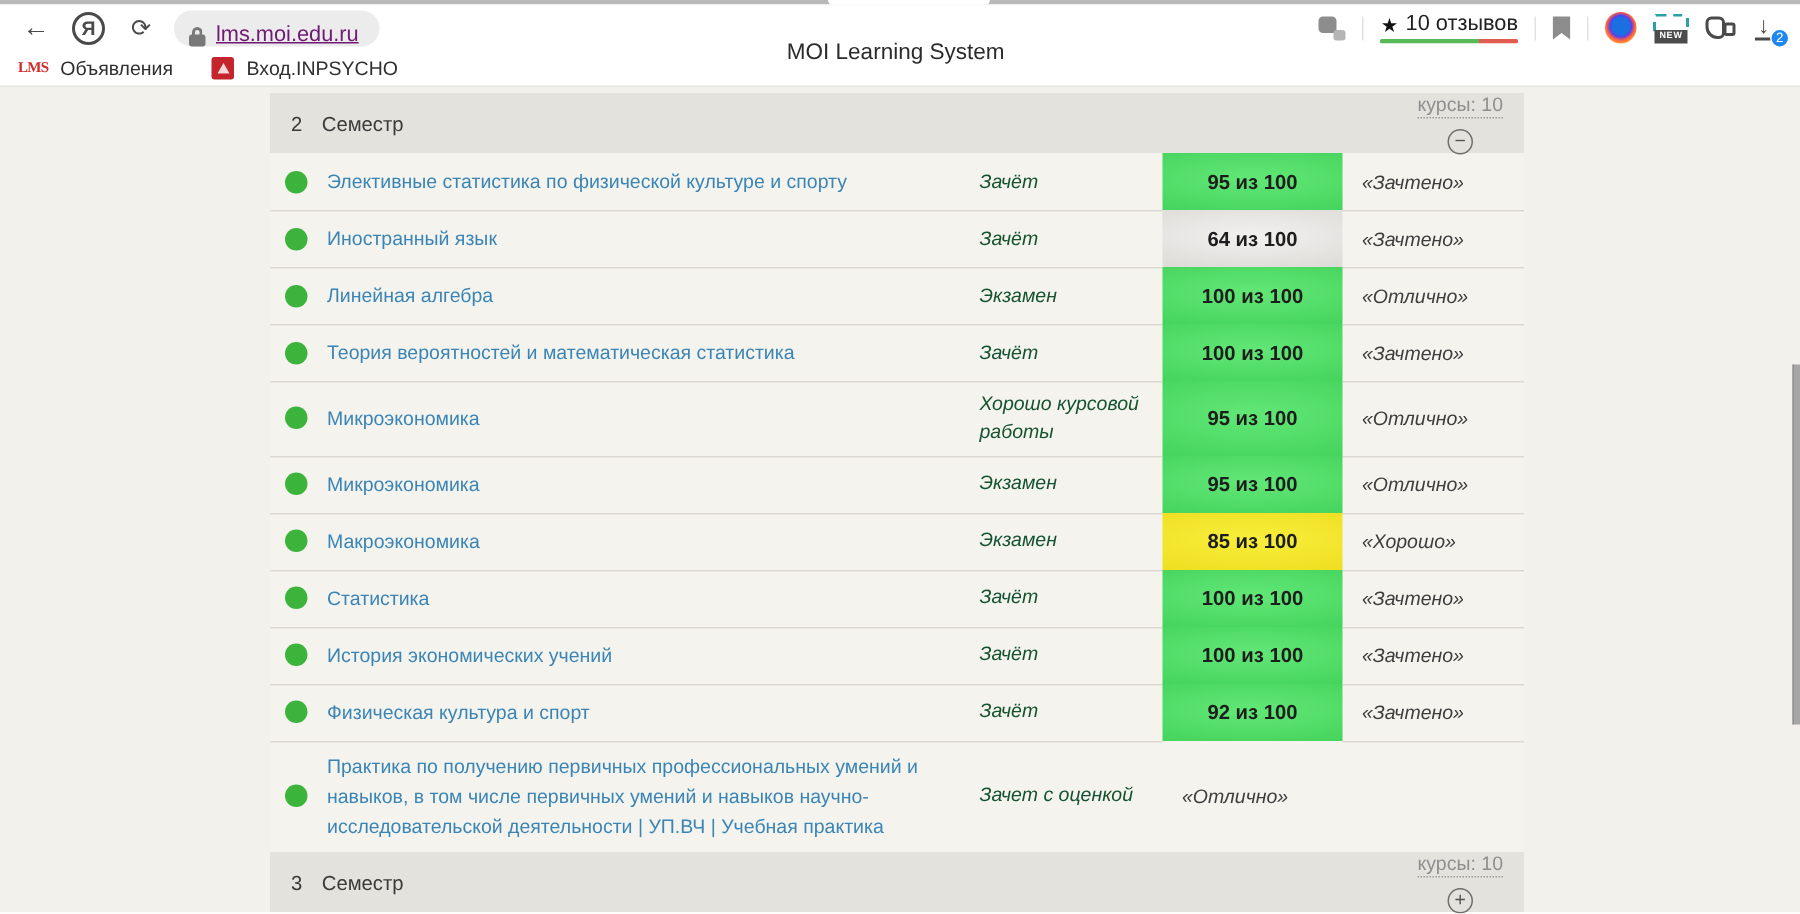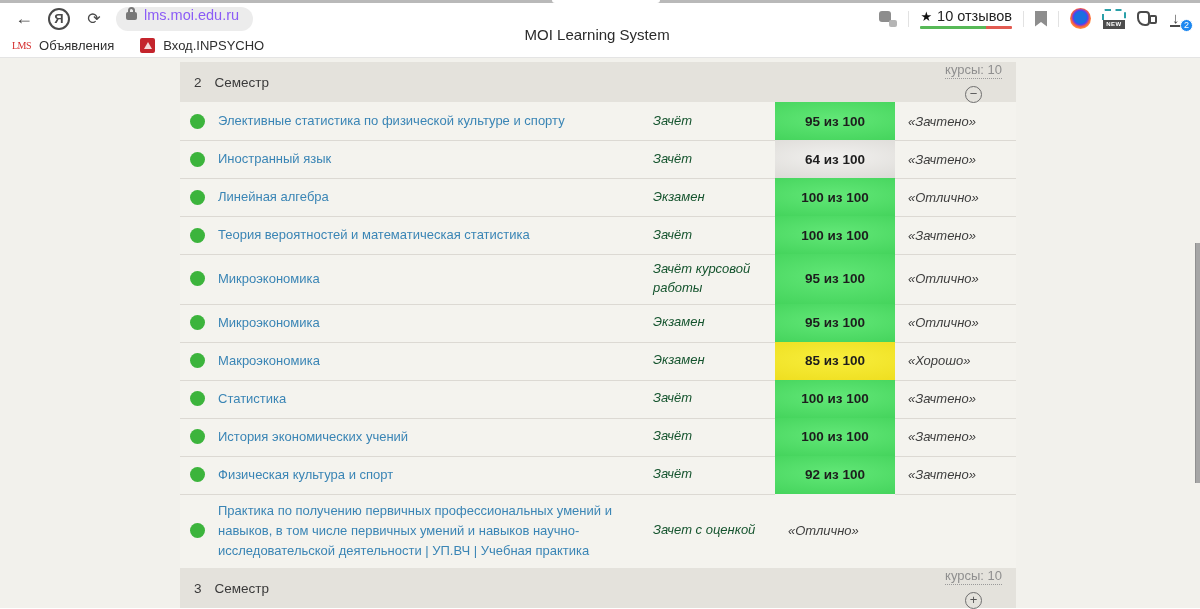--- a/index.html
+++ b/index.html
@@ -9,22 +9,22 @@
   
   .tabstrip { position:relative; height:3px; background:#b9b9b9; }
   .tabstrip .tab-gap { position:absolute; left:552px; width:108px; top:0; height:3px; background:#fff; border-radius:0 0 4px 4px; }
 
   .toolbar { position:relative; height:31px; background:#fff; display:flex; align-items:center; padding:0 10px; }
   .nav-btn { width:28px; height:26px; display:flex; align-items:center; justify-content:center;
              color:#4a4a4a; font-size:18px; cursor:pointer; border-radius:4px; }
   .yandex-logo { width:22px; height:22px; border:2px solid #4a4a4a; border-radius:50%;
                  display:flex; align-items:center; justify-content:center;
                  font-weight:bold; font-size:13px; color:#4a4a4a; margin:0 10px; }
-  .addr-pill { display:flex; align-items:flex-start; gap:7px; background:#ececec; border-radius:14px;
-               height:24px; padding:0 14px 0 10px; margin-left:8px; color:#8b5cf6; font-size:14.5px; }
+  .addr-pill { display:flex; align-items:flex-end; gap:7px; background:#ececec; border-radius:14px;
+               height:24px; padding:0 14px 0 10px; margin-left:8px; color:#701a75; font-size:14.5px;text-decoration:underline; }
   .lock-icon { width:11px; height:13px; position:relative; display:inline-block; }
   .lock-icon .body { position:absolute; bottom:0; left:0; width:11px; height:8px; background:#787878; border-radius:2px; }
   .lock-icon .shackle { position:absolute; top:0; left:2px; width:7px; height:7px;
                         border:2px solid #787878; border-bottom:none; border-radius:4px 4px 0 0; }
   .page-title { position:absolute; left:50%; transform:translateX(-52%); top:16px; height:31px;
                 display:flex; align-items:center; font-size:15px; color:#2b2b2b; white-space:nowrap; }
 
   .toolbar-right { margin-left:auto; display:flex; align-items:center; gap:11px; }
   .vsep { width:1px; height:16px; background:#e2e2e2; }
 
@@ -56,21 +56,21 @@
 
   .dl-wrap { position:relative; width:22px; height:20px; }
   .dl-arrow { position:absolute; left:4px; top:0; font-size:15px; color:#4a4a4a; font-weight:bold; }
   .dl-base { position:absolute; left:2px; bottom:2px; width:14px; height:2px; background:#4a4a4a; }
   .dl-badge { position:absolute; right:-3px; bottom:-3px; width:13px; height:13px; border-radius:50%;
               background:#1e88f0; color:#fff; font-size:9px; display:flex; align-items:center; justify-content:center; border:1.5px solid #fff; }
 
   .bookmarks { height:24px; background:#fff; border-bottom:1px solid #e4e4e4;
                display:flex; align-items:center; gap:26px; padding:0 12px; font-size:13px; color:#2f2f2f; }
   .bm-item { display:flex; align-items:center; gap:8px; cursor:pointer; }
-  .lms-fav { color:#d42a2a; font-weight:normal; font-size:10px; letter-spacing:-.5px; font-family:"Liberation Serif", serif; }
+  .lms-fav { color:#d42a2a; font-weight:bold; font-size:10px; letter-spacing:-.5px; font-family:"Liberation Serif", serif; }
   .crest-fav { width:15px; height:15px; background:#c4242c; border-radius:2px; display:flex; align-items:center; justify-content:center; }
   .crest-fav .tri { width:0; height:0; border-left:4px solid transparent; border-right:4px solid transparent; border-bottom:7px solid #f3d9d9; }
 
   
   .page { position:relative; height:550px; background:#f2f1ec; padding-top:4px; }
   .panel { margin-left:180px; width:836px; font-size:13px; }
 
   .sem-band { height:40px; background:#e4e2dc; display:flex; align-items:center; padding:0 14px; color:#3a3a3a; }
   .sem-band .num { margin-right:13px; font-size:13.5px; }
   .sem-band .lbl { font-size:13.5px; }
@@ -202,21 +202,21 @@
         <div class="row">
           <span class="dot"></span>
           <a class="cname">Теория вероятностей и математическая статистика</a>
           <div class="ctype">Зачёт</div>
           <div class="score green">100 из 100</div>
           <div class="grade">«Зачтено»</div>
         </div>
         <div class="row">
           <span class="dot"></span>
           <a class="cname">Микроэкономика</a>
-          <div class="ctype">Зачёт курсовой работы</div>
+          <div class="ctype">Хорошо курсовой работы</div>
           <div class="score green">95 из 100</div>
           <div class="grade">«Отлично»</div>
         </div>
         <div class="row">
           <span class="dot"></span>
           <a class="cname">Микроэкономика</a>
           <div class="ctype">Экзамен</div>
           <div class="score green">95 из 100</div>
           <div class="grade">«Отлично»</div>
         </div>

